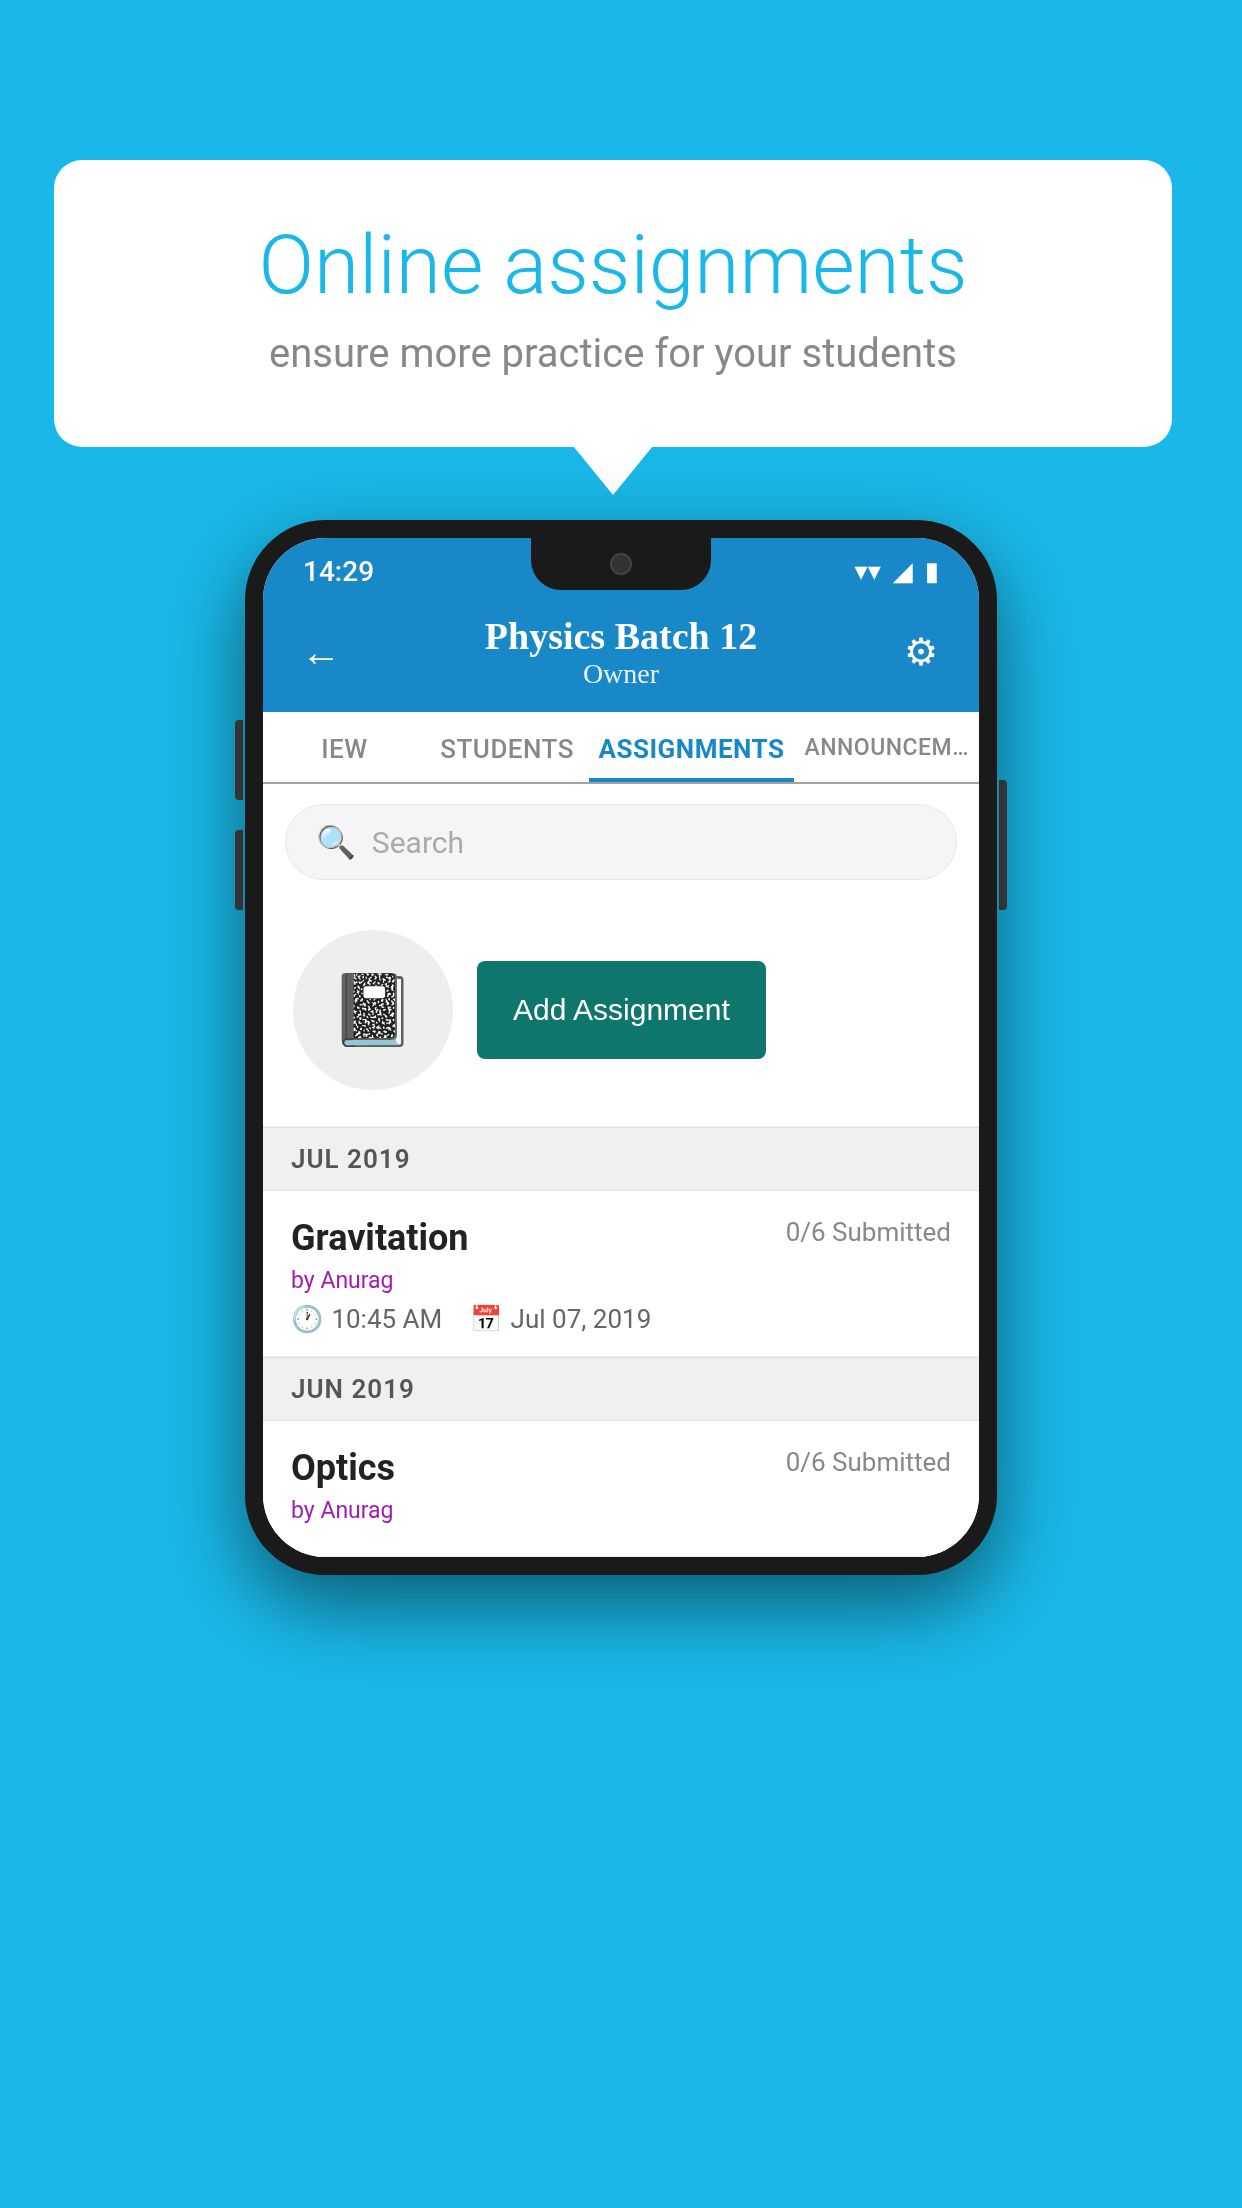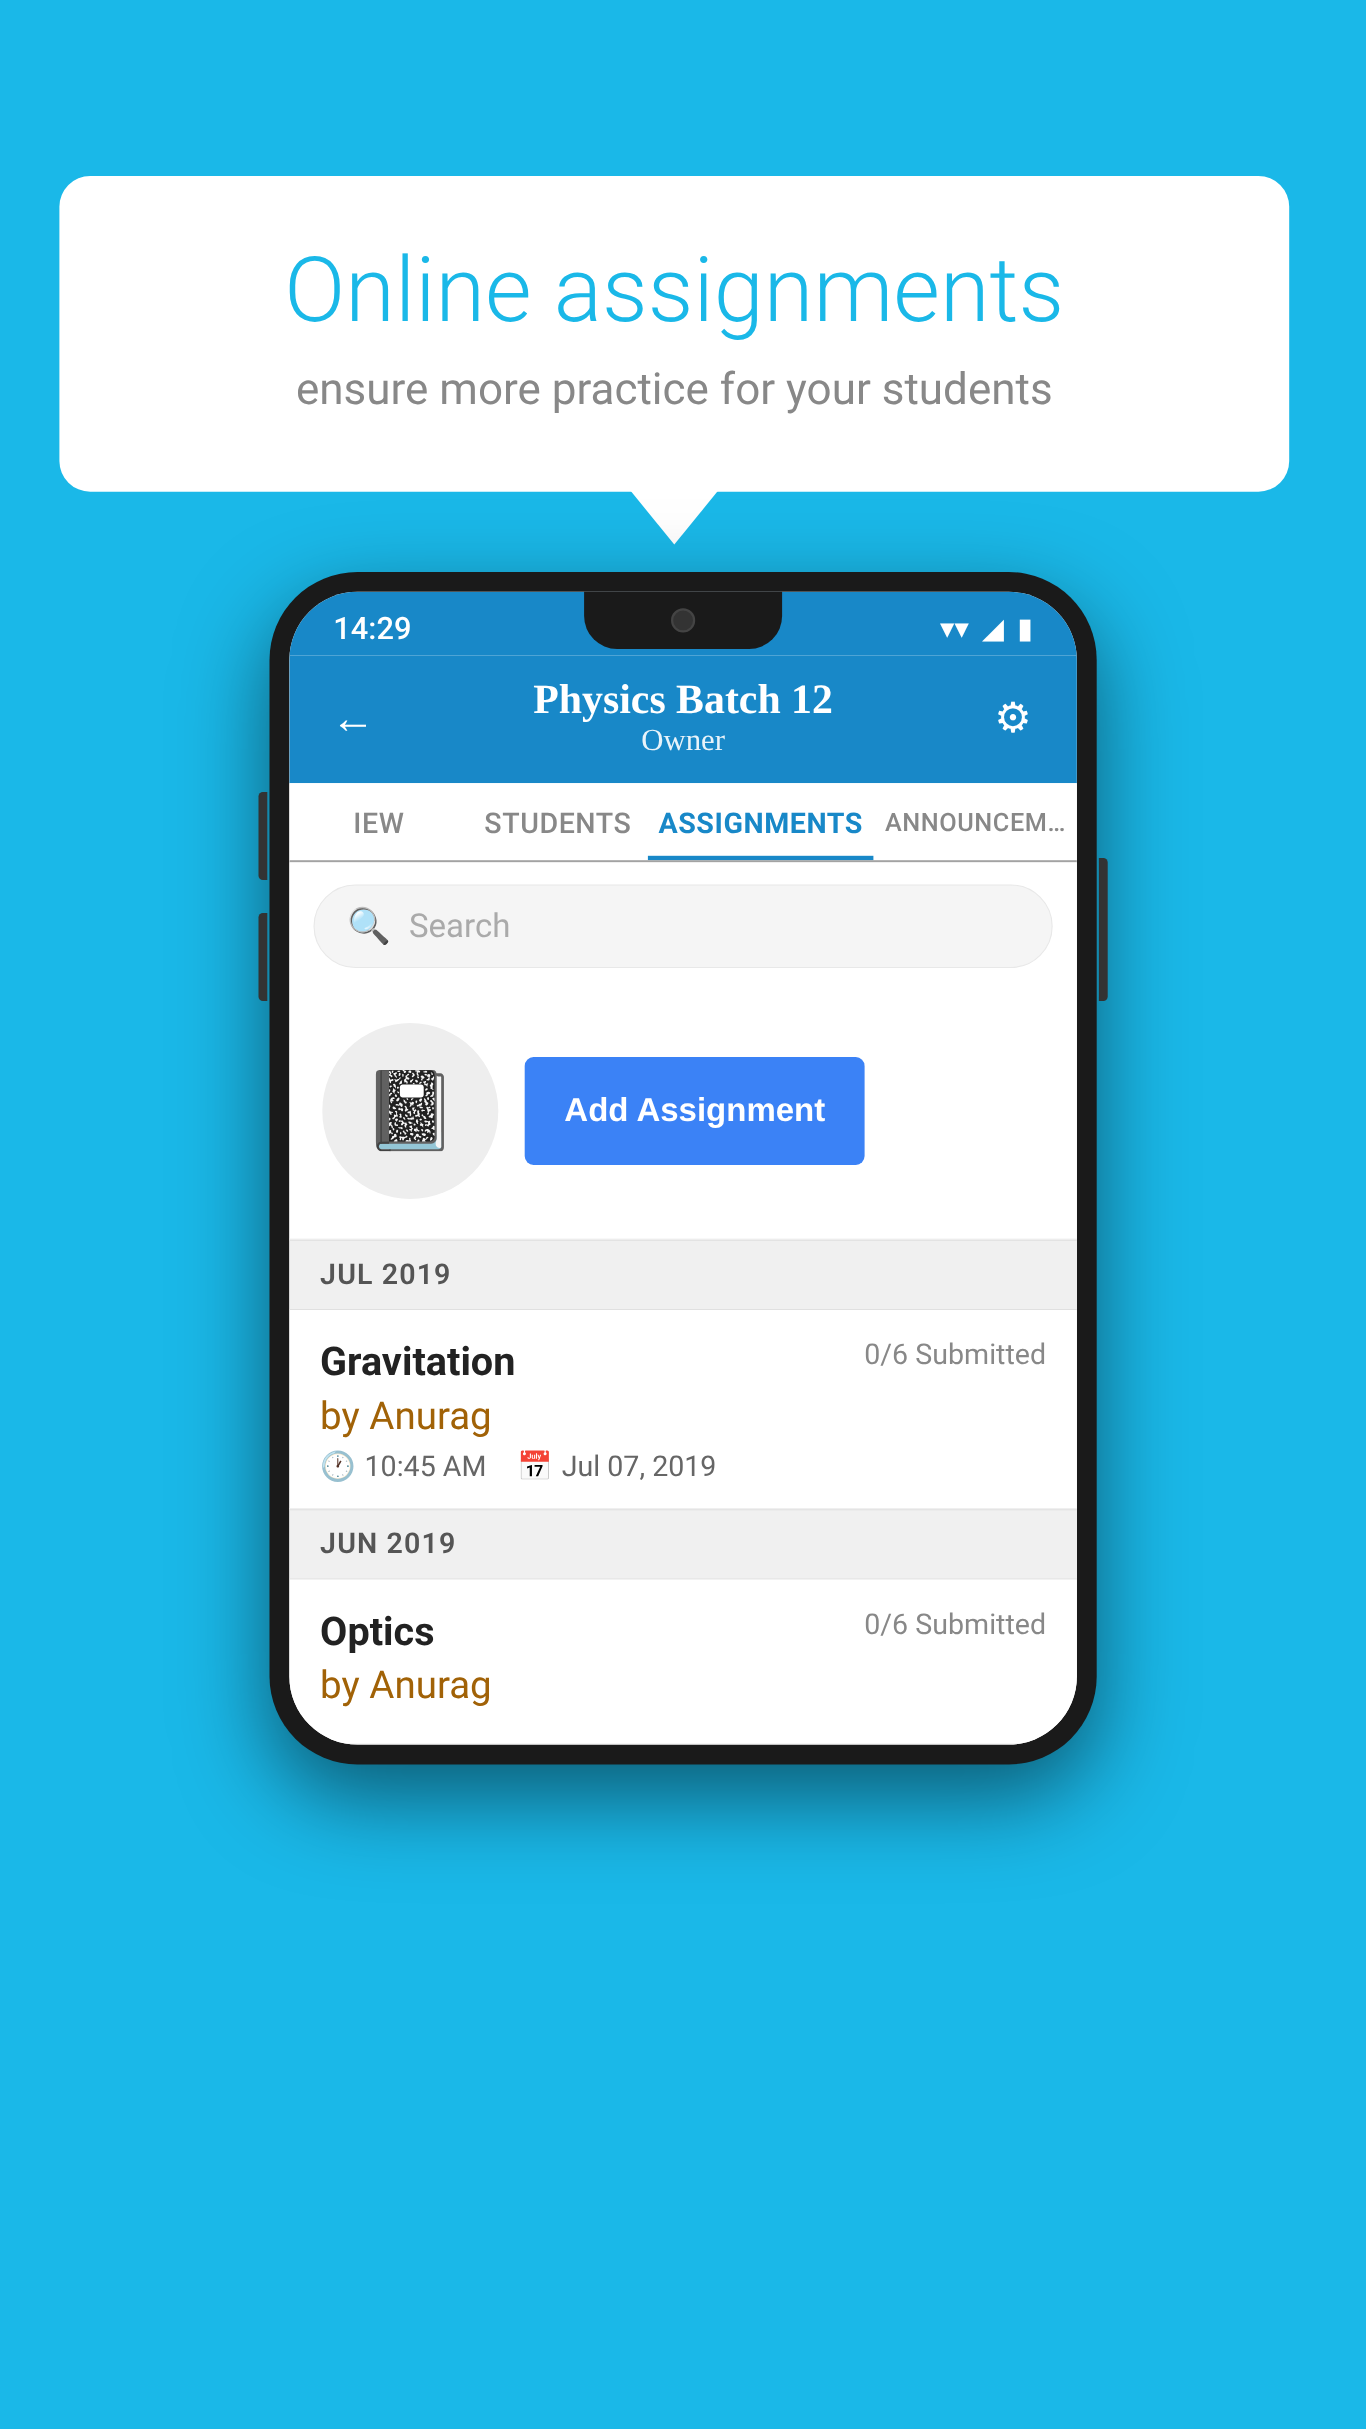--- a/index.html
+++ b/index.html
@@ -293,27 +293,27 @@
     }
 
     .promo-text {
       font-size: 28px;
       color: #555;
       line-height: 1.45;
       margin-bottom: 22px;
     }
 
     .add-assignment-btn {
-      background: #3b82f6;
+      background: #0f766e;
       color: white;
       border: none;
       border-radius: 8px;
       padding: 32px 36px;
       font-size: 30px;
-      font-weight: 700;
+      font-weight: 400;
       cursor: pointer;
     }
 
     
     .section-header {
       background: #f0f0f0;
       padding: 16px 28px;
       font-size: 26px;
       font-weight: 600;
       color: #555;
@@ -341,22 +341,22 @@
       font-weight: 700;
       color: #222;
     }
 
     .assignment-submitted {
       font-size: 26px;
       color: #888;
     }
 
     .assignment-by {
-      font-size: 35px;
-      color: #a16207;
+      font-size: 23px;
+      color: #a21caf;
       margin-bottom: 10px;
     }
 
     .assignment-meta {
       display: flex;
       align-items: center;
       gap: 28px;
     }
 
     .meta-item {

